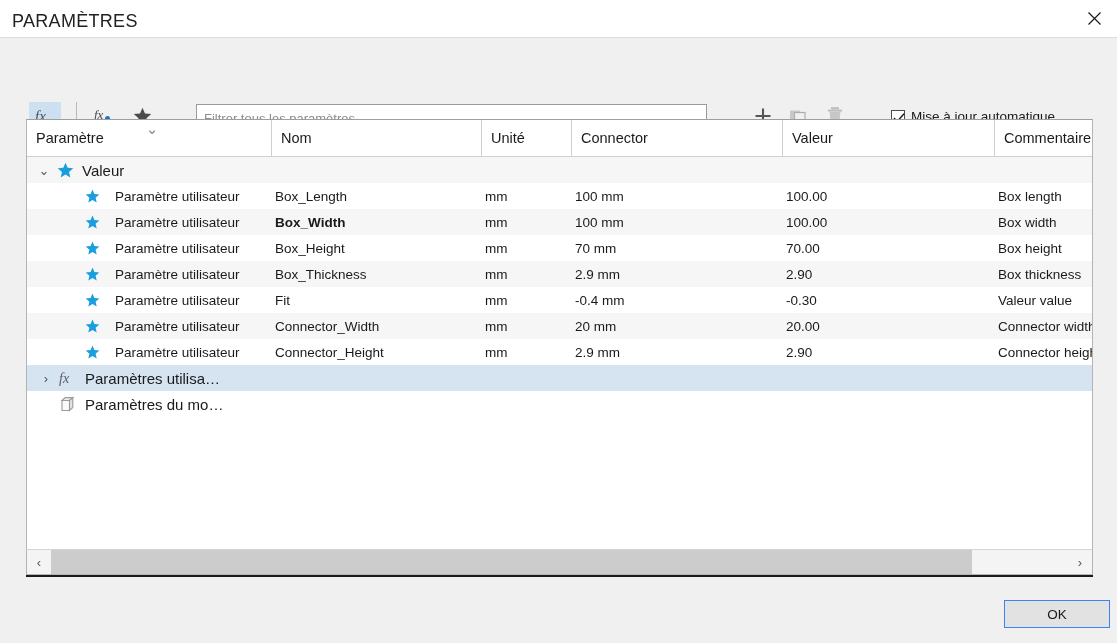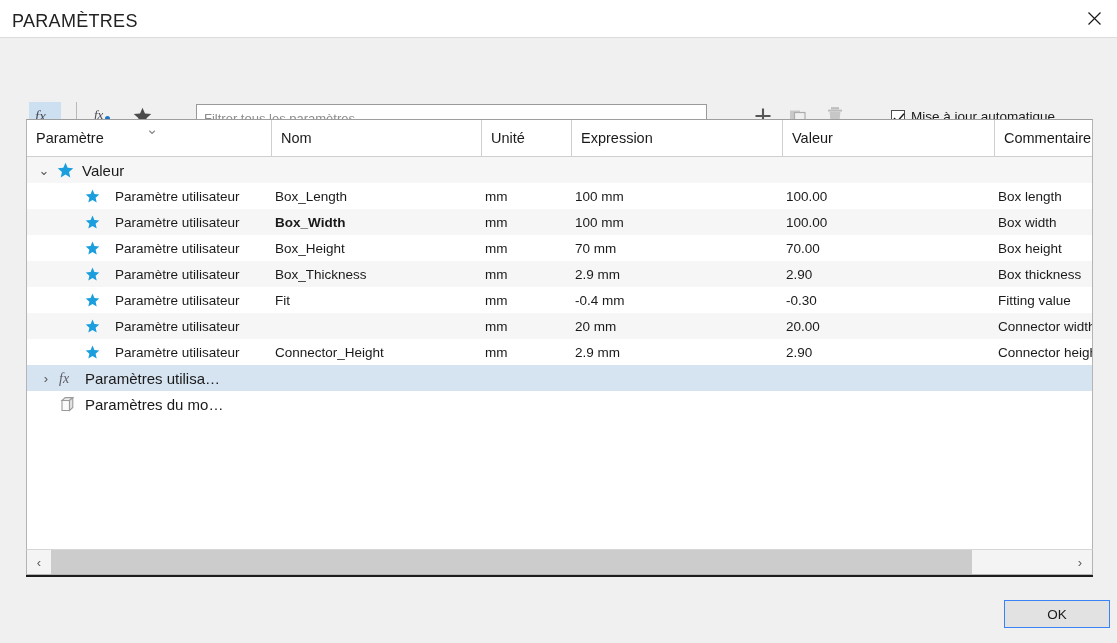--- a/index.html
+++ b/index.html
@@ -363,21 +363,21 @@
       <span>Paramètre</span>
       <span class="sort-caret">⌄</span>
     </div>
     <div class="th" style="left:244px;width:210px;">
       <span>Nom</span>
     </div>
     <div class="th" style="left:454px;width:90px;">
       <span>Unité</span>
     </div>
     <div class="th" style="left:544px;width:211px;">
-      <span>Expression</span>
+      <span>Connector</span>
     </div>
     <div class="th" style="left:755px;width:212px;">
       <span>Valeur</span>
     </div>
     <div class="th" style="left:967px;width:110px;">
       <span>Commentaire</span>
     </div>
   </div>
 
   <div class="tbody">
@@ -449,29 +449,30 @@
           <span class="row-star">
             <svg width="15" height="14" viewBox="0 0 20 19">
               <path d="M10 0.8 L12.6 6.8 L19.2 7.4 L14.2 11.8 L15.7 18.3 L10 14.9 L4.3 18.3 L5.8 11.8 L0.8 7.4 L7.4 6.8 Z" fill="#1a9ede"></path>
             </svg>
           </span>
           <div class="cell" style="left: 88px; width: 166px;">Paramètre utilisateur</div>
           <div class="cell" style="left: 248px; width: 216px;">Fit</div>
           <div class="cell" style="left: 458px; width: 96px;">mm</div>
           <div class="cell" style="left: 548px; width: 217px;">-0.4 mm</div>
           <div class="cell" style="left: 759px; width: 218px;">-0.30</div>
-          <div class="cell" style="left: 971px; width: 106px;">Fitting value</div>
+          <div class="cell" style="left: 971px; width: 106px;">Valeur value</div>
         </div>
         <div class="row alt">
           <span class="row-star">
             <svg width="15" height="14" viewBox="0 0 20 19">
               <path d="M10 0.8 L12.6 6.8 L19.2 7.4 L14.2 11.8 L15.7 18.3 L10 14.9 L4.3 18.3 L5.8 11.8 L0.8 7.4 L7.4 6.8 Z" fill="#1a9ede"></path>
             </svg>
           </span>
           <div class="cell" style="left: 88px; width: 166px;">Paramètre utilisateur</div>
+          <div class="cell" style="left: 248px; width: 216px;">Connector_Width</div>
           <div class="cell" style="left: 458px; width: 96px;">mm</div>
           <div class="cell" style="left: 548px; width: 217px;">20 mm</div>
           <div class="cell" style="left: 759px; width: 218px;">20.00</div>
           <div class="cell" style="left: 971px; width: 106px;">Connector width</div>
         </div>
         <div class="row">
           <span class="row-star">
             <svg width="15" height="14" viewBox="0 0 20 19">
               <path d="M10 0.8 L12.6 6.8 L19.2 7.4 L14.2 11.8 L15.7 18.3 L10 14.9 L4.3 18.3 L5.8 11.8 L0.8 7.4 L7.4 6.8 Z" fill="#1a9ede"></path>
             </svg>

